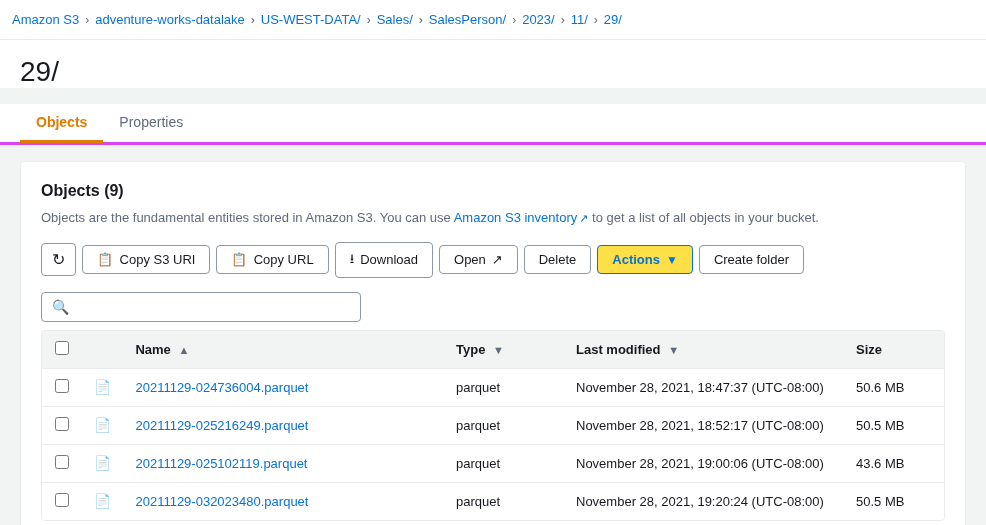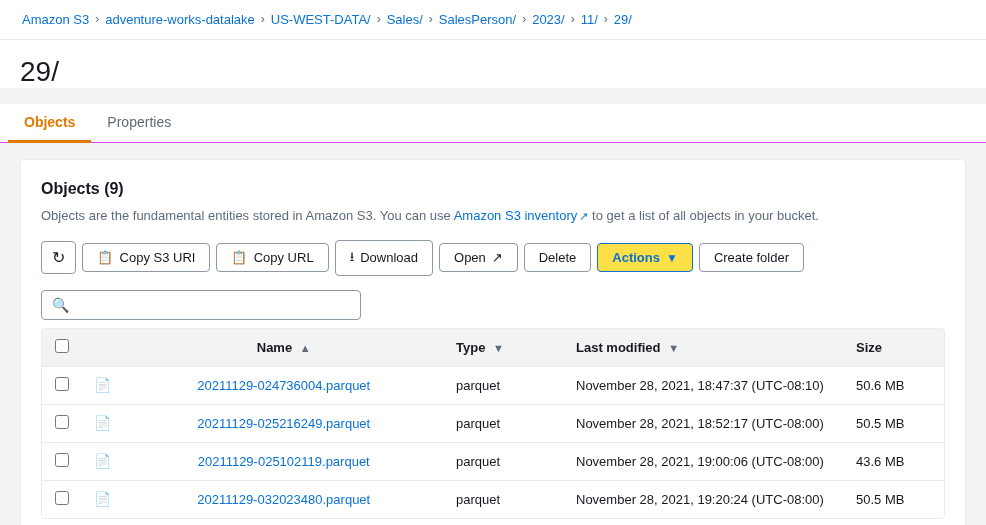--- a/index.html
+++ b/index.html
@@ -1,21 +1,22 @@
 <!DOCTYPE html>
 <html><head>
   <meta charset="utf-8">
   <style>
     * { box-sizing: border-box; margin: 0; padding: 0; }
     body { font-family: -apple-system, BlinkMacSystemFont, 'Segoe UI', Arial, sans-serif; font-size: 14px; background: #f2f3f3; color: #16191f; }
 
     .breadcrumb-bar {
       background: #fff;
-      padding: 12px 22px;
+      padding: 12px 12px;
       display: flex;
+      align-items: center;
       flex-wrap: wrap;
       gap: 4px;
       border-bottom: 1px solid #e9ebed;
     }
     .breadcrumb-item {
       color: #0972d3;
       cursor: pointer;
       font-size: 13px;
     }
     .breadcrumb-sep {
@@ -32,22 +33,22 @@
     .page-title {
       font-size: 28px;
       font-weight: 300;
       color: #16191f;
       margin-bottom: 16px;
     }
 
     .tabs-bar {
       background: #fff;
       display: flex;
-      border-bottom: 1px solid #d946ef;
-      padding: 0 8px;
+      border-bottom: 3px solid #d946ef;
+      padding: 0 20px;
     }
     .tab {
       padding: 10px 16px;
       cursor: pointer;
       font-size: 14px;
       color: #5f6b7a;
       border-bottom: 3px solid transparent;
       margin-bottom: -1px;
     }
     .tab.active {
@@ -168,21 +169,21 @@
       color: #16191f;
       white-space: nowrap;
       user-select: none;
     }
     thead th.sortable { cursor: pointer; }
     thead th .sort-icon { margin-left: 4px; color: #5f6b7a; font-size: 11px; }
     thead th .filter-icon { margin-left: 4px; color: #5f6b7a; font-size: 11px; }
 
     .col-checkbox { width: 40px; text-align: center; }
     .col-file-icon { width: 30px; }
-    .col-name { min-width: 200px; text-align: center; }
+    .col-name { min-width: 200px; }
     .col-type { width: 120px; }
     .col-modified { width: 280px; }
     .col-size { width: 100px; }
 
     tbody tr {
       border-bottom: 1px solid #e9ebed;
       background: #fff;
     }
     tbody tr:last-child { border-bottom: none; }
 
@@ -316,21 +317,21 @@
       <td class="col-checkbox" style="text-align:center;">
         <input type="checkbox" style="">
       </td>
       <td class="col-file-icon">
         <span class="file-icon">📄</span>
       </td>
       <td class="col-name">
         <a class="file-link" href="#">20211129-024736004.parquet</a>
       </td>
       <td class="col-type">parquet</td>
-      <td class="col-modified">November 28, 2021, 18:47:37 (UTC-08:10)</td>
+      <td class="col-modified">November 28, 2021, 18:47:37 (UTC-08:00)</td>
       <td class="col-size">50.6 MB</td>
     </tr>
             <tr>
       <td class="col-checkbox" style="text-align:center;">
         <input type="checkbox" style="">
       </td>
       <td class="col-file-icon">
         <span class="file-icon">📄</span>
       </td>
       <td class="col-name">

